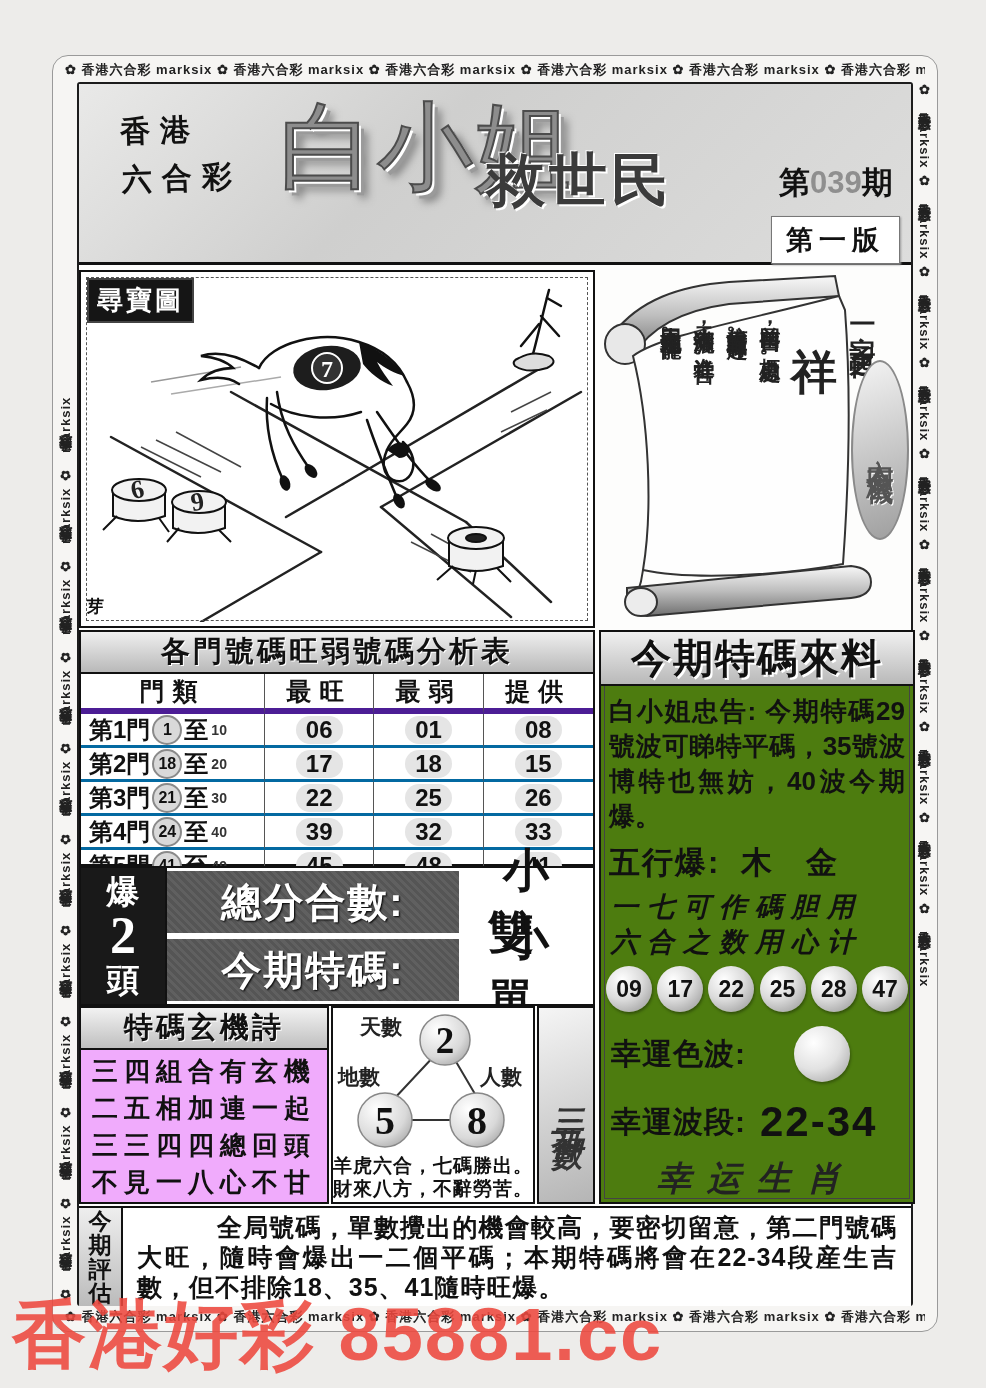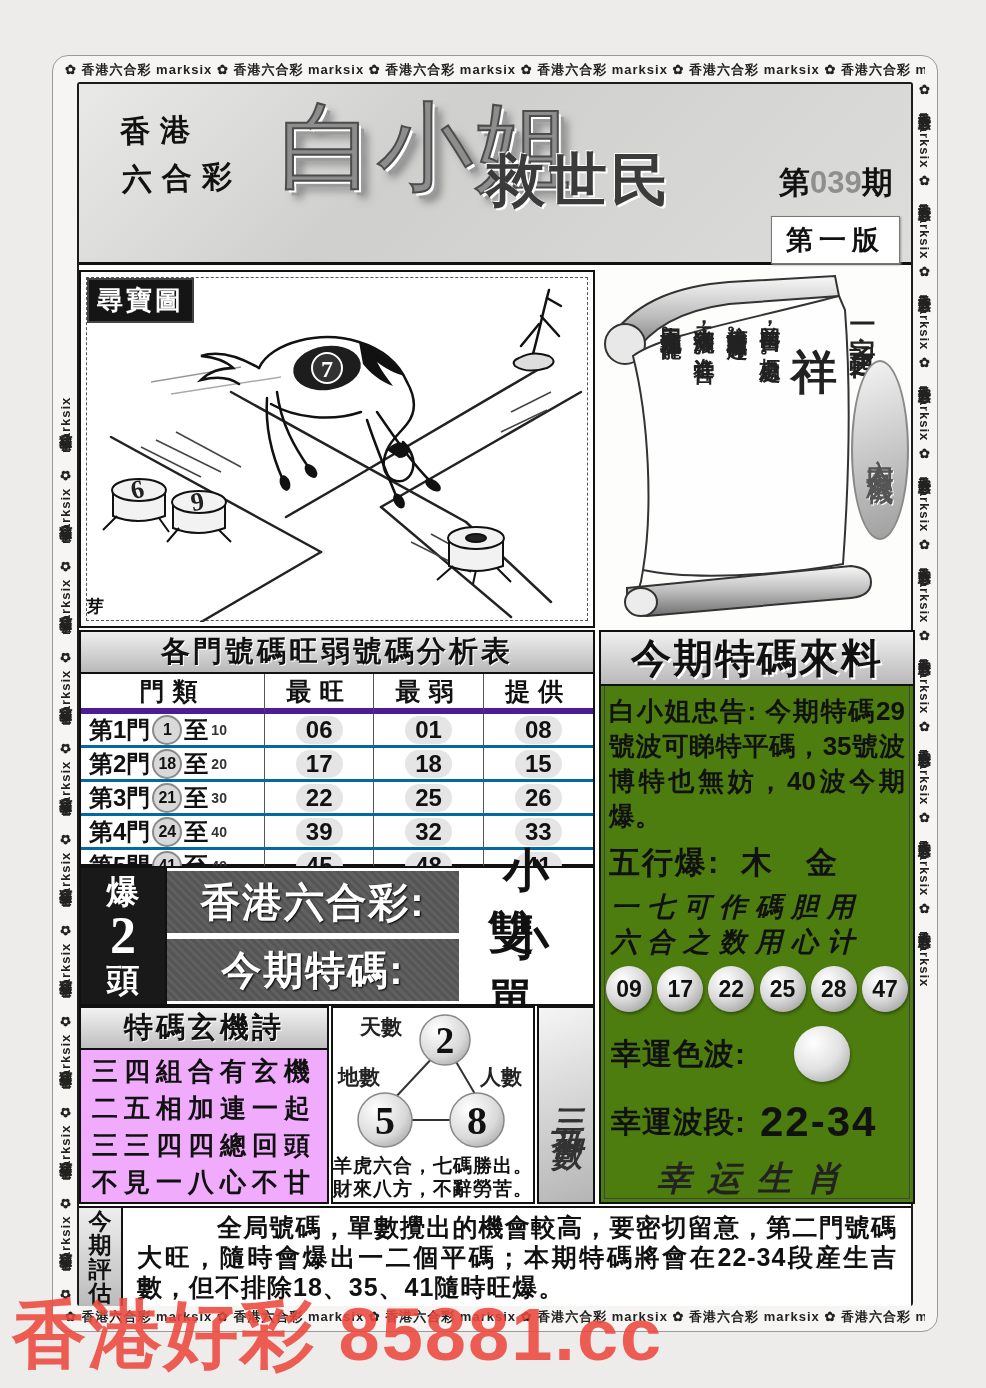--- a/index.html
+++ b/index.html
@@ -390,21 +390,21 @@
       </div>
 
       <div class="abs burst">
         <div class="burst-badge">
           <div class="c1">爆</div>
           <div class="c2">2</div>
           <div class="c3">頭</div>
         </div>
         <div class="burst-rows">
           <div class="burst-row">
-            <div class="burst-label">香港六合彩:</div>
+            <div class="burst-label">總分合數:</div>
             <div class="burst-val">小雙</div>
           </div>
           <div class="burst-row">
             <div class="burst-label">今期特碼:</div>
             <div class="burst-val">小單</div>
           </div>
         </div>
       </div>
 
       <div class="abs poem">

